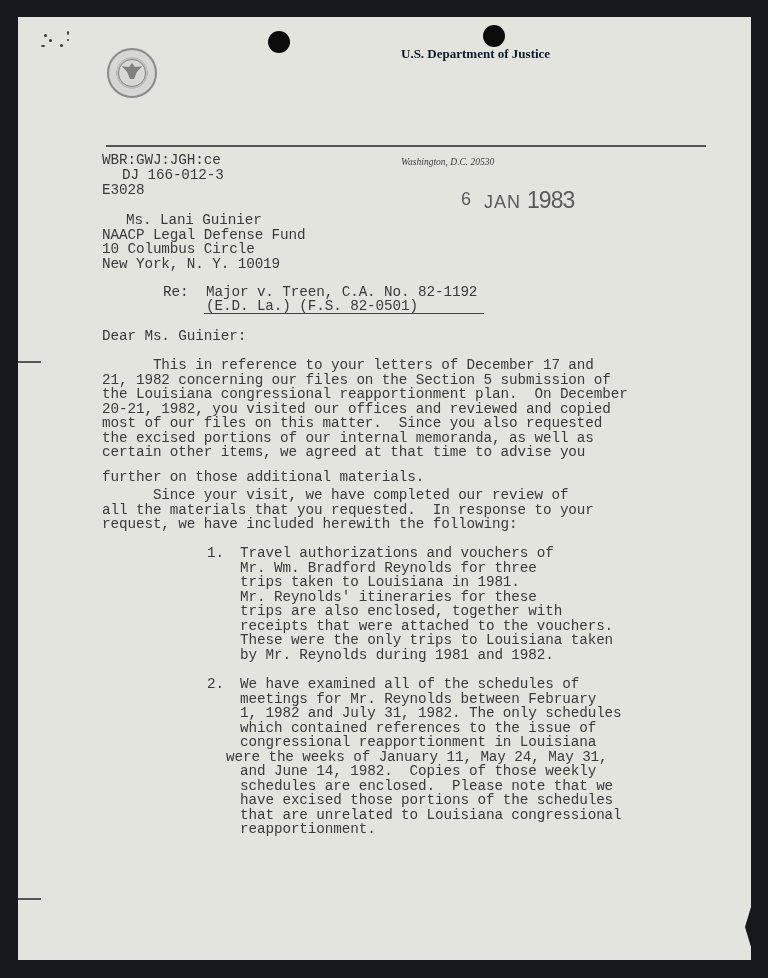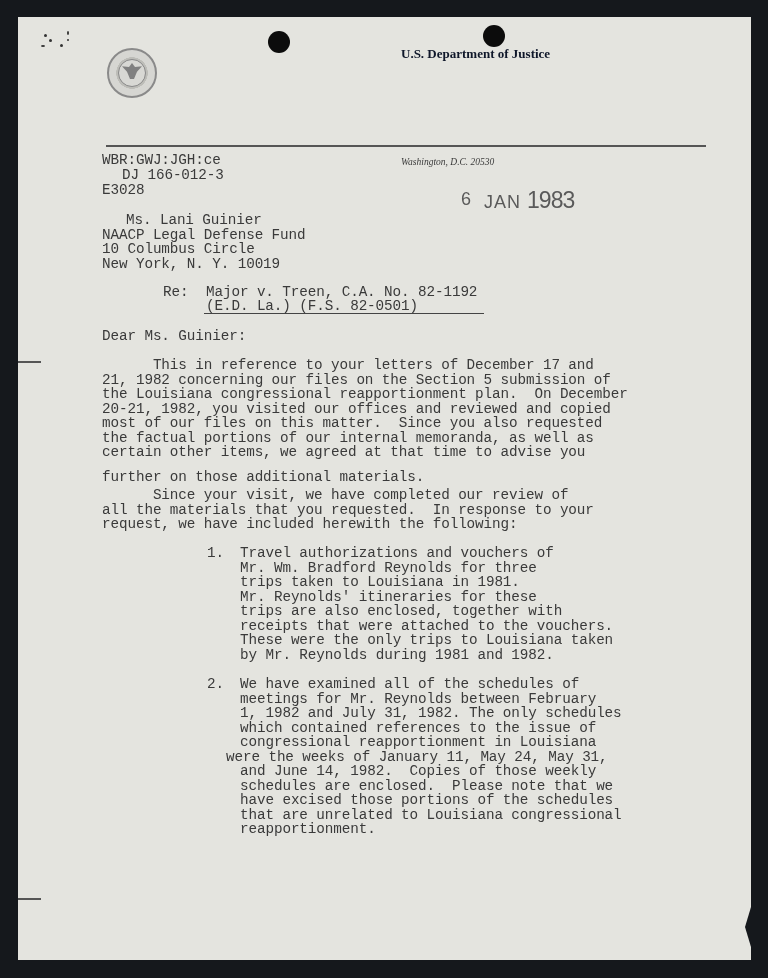--- a/index.html
+++ b/index.html
@@ -174,21 +174,21 @@
   <div class="underline-run"></div>
 
   <div class="mono" style="left:84px;top:312px;">Dear Ms. Guinier:</div>
 
   <div>
     <div class="mono" style="left:84px;top:341px;">      This in reference to your letters of December 17 and</div>
     <div class="mono" style="left:84px;top:355.5px;">21, 1982 concerning our files on the Section 5 submission of</div>
     <div class="mono" style="left:84px;top:370px;">the Louisiana congressional reapportionment plan.  On December</div>
     <div class="mono" style="left:84px;top:384.5px;">20-21, 1982, you visited our offices and reviewed and copied</div>
     <div class="mono" style="left:84px;top:399px;">most of our files on this matter.  Since you also requested</div>
-    <div class="mono" style="left:84px;top:413.5px;">the factual portions of our internal memoranda, as well as</div>
+    <div class="mono" style="left:84px;top:413.5px;">the excised portions of our internal memoranda, as well as</div>
     <div class="mono" style="left:84px;top:428px;">certain other items, we agreed at that time to advise you</div>
     <div class="mono" style="left:84px;top:442.5px;margin-top:10px;">further on those additional materials.</div>
   </div>
 
   <div>
     <div class="mono" style="left:84px;top:471px;">      Since your visit, we have completed our review of</div>
     <div class="mono" style="left:84px;top:485.5px;">all the materials that you requested.  In response to your</div>
     <div class="mono" style="left:84px;top:500px;">request, we have included herewith the following:</div>
   </div>
 

